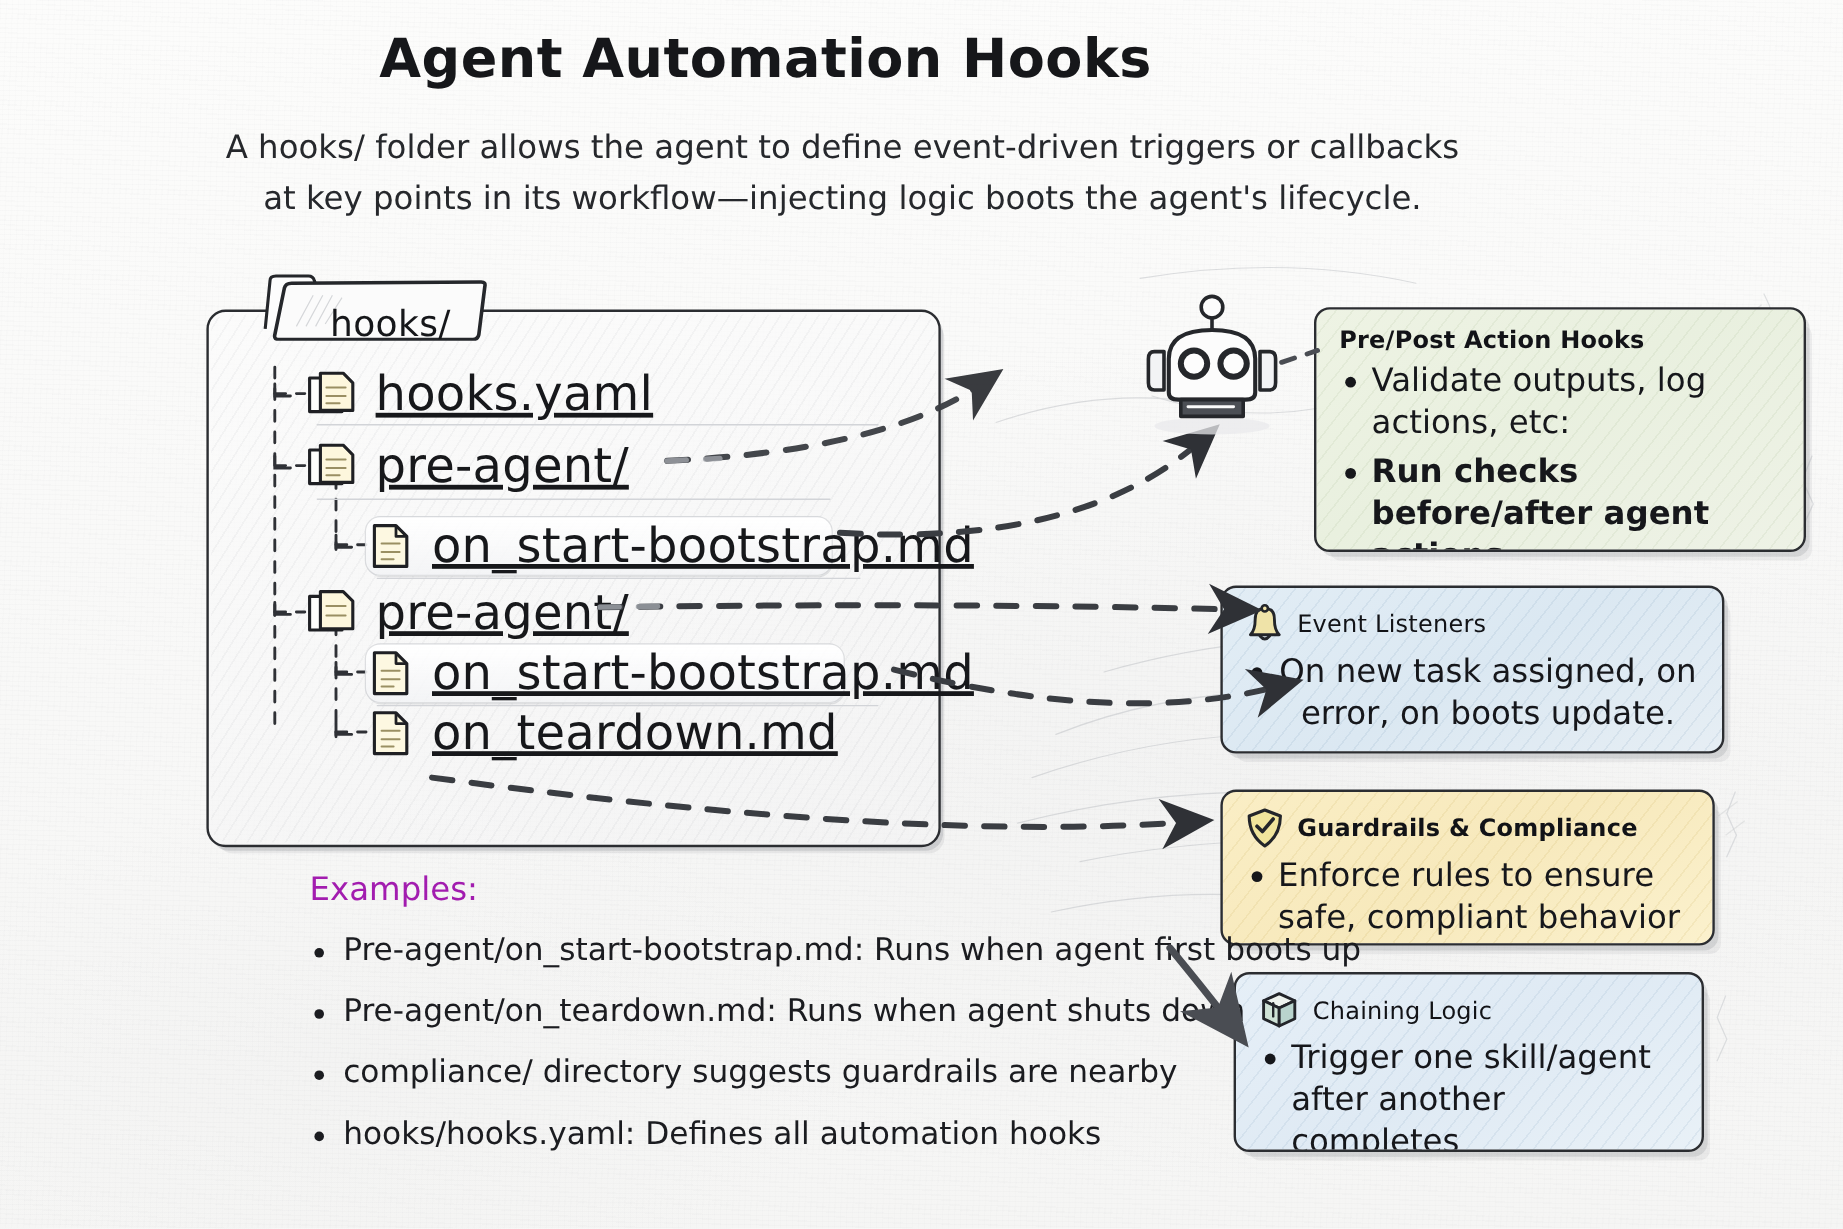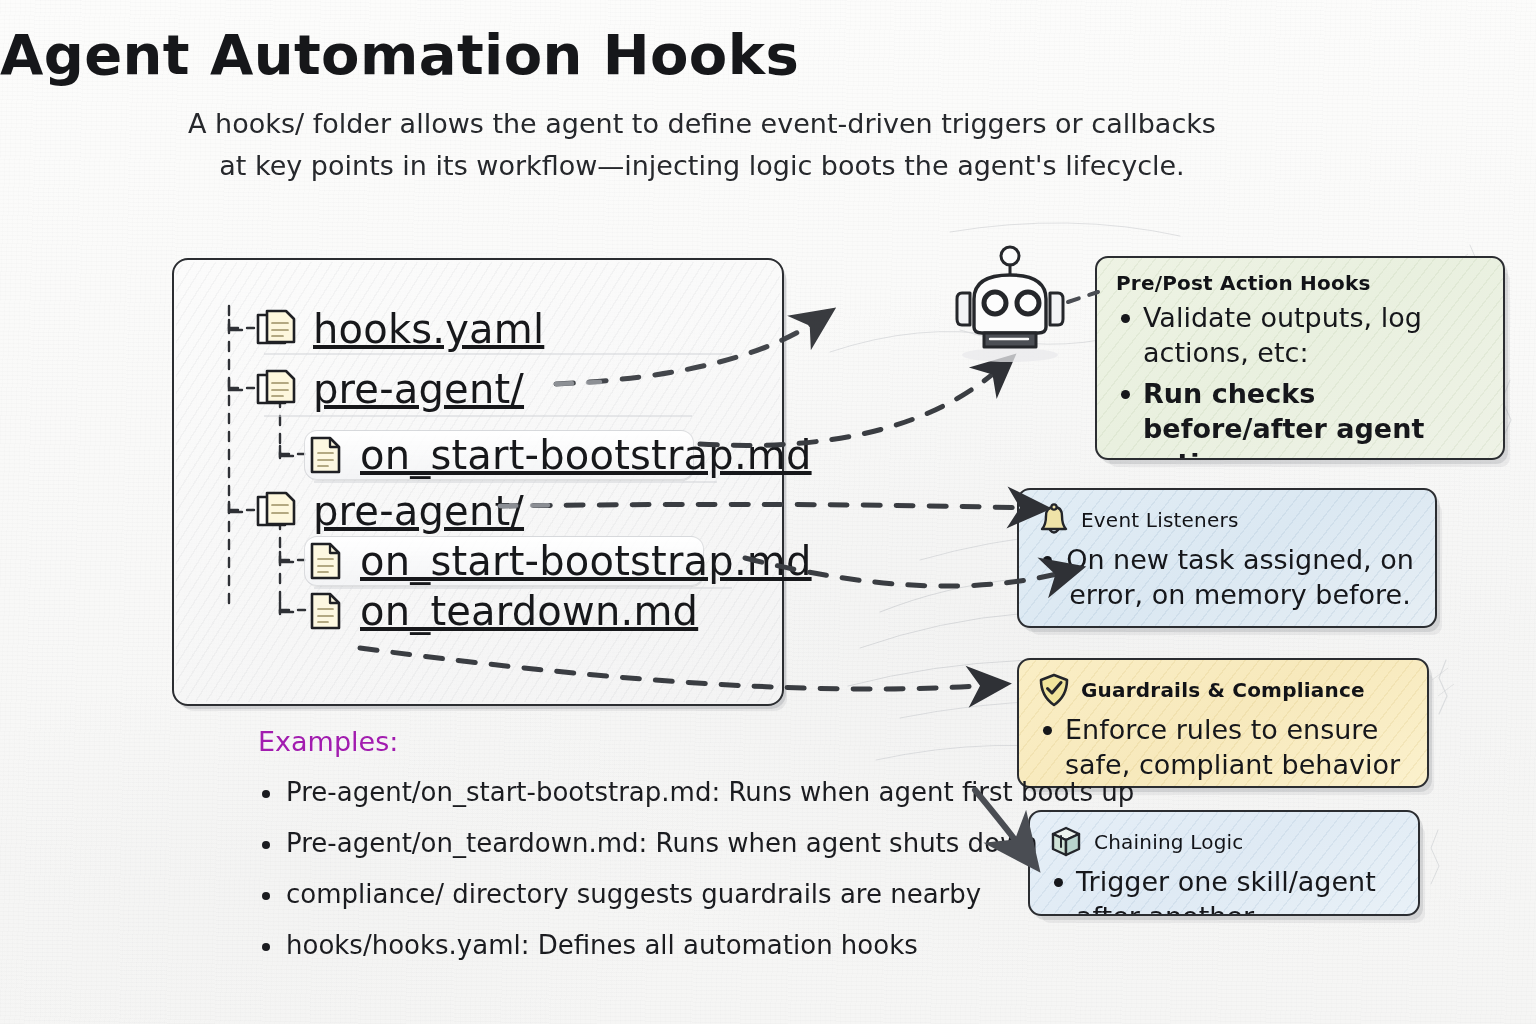--- a/index.html
+++ b/index.html
@@ -38,23 +38,23 @@
   }
 
   #sketchbg { position: absolute; inset: 0; z-index: 1; pointer-events: none; }
 
   #root { position: absolute; inset: 0; z-index: 2; }
 
   
   .title {
     position: absolute;
     top: 22px; left: 0; width: 1276px;
-    text-align: left;
+    text-align: center;
     font-family: "DejaVu Sans", sans-serif;
-    font-size: 56px;
+    font-size: 45px;
     font-weight: 700;
     letter-spacing: .4px;
     color: #16171a;
   }
   .subtitle {
     position: absolute;
     top: 103px; left: 0; width: 1404px;
     text-align: center;
     font-size: 27px;
     line-height: 42px;
@@ -207,21 +207,21 @@
   #card-guard {
     left: 1017px; top: 658px; width: 412px; height: 130px;
     background: linear-gradient(150deg, #faeec5 0%, #f7e9bc 50%, #fbf1cd 100%);
   }
   #card-guard .hatch {
     background-image: repeating-linear-gradient(-52deg, rgba(186,154,58,.11) 0 1.3px, rgba(0,0,0,0) 1.3px 11px);
   }
   #card-guard .chead { font-weight: 700; }
 
   #card-chain {
-    left: 1028px; top: 810px; width: 392px; height: 106px;
+    left: 1028px; top: 810px; width: 392px; height: 150px;
     background: linear-gradient(150deg, #e6eff7 0%, #dfeaf4 50%, #e9f1f7 100%);
   }
   #card-chain .hatch {
     background-image: repeating-linear-gradient(-52deg, rgba(95,135,170,.10) 0 1.3px, rgba(0,0,0,0) 1.3px 11px);
   }
 
   #arrows { position: absolute; inset: 0; z-index: 4; pointer-events: none; }
   #robot { position: absolute; left: 940px; top: 243px; z-index: 5; }
 </style>
 </head>
@@ -259,20 +259,30 @@
   <div class="title">Agent Automation Hooks</div>
   <div class="subtitle">
     <span>A hooks/ folder allows the agent to define event-driven triggers or callbacks</span>
     <span>at key points in its workflow—injecting logic boots the agent's lifecycle.</span>
   </div>
 
   <div id="panel">
     <div id="panel-hatch"></div>
   </div>
 
+  <div id="folder-tab">
+    <svg width="200" height="62" viewBox="0 0 200 62">
+      <path d="M6 52 L10 12 q0 -4 5 -4 L42 8 q4 0 5 4 l2 6 L95 17" fill="#fdfdfd" stroke="#25272b" stroke-width="2.6" stroke-linejoin="round"></path>
+      <path d="M14 57 L22 18 q1 -4 6 -4 L186 13 q4 0 3 4 l-5 40 q-1 4 -5 4 L18 61 q-5 0 -4 -4 Z" fill="#fbfbfb" stroke="#25272b" stroke-width="3" stroke-linejoin="round"></path>
+      <g stroke="#c6c8cc" stroke-width="1" opacity=".7">
+        <path d="M32 50 L46 24 M40 50 L54 24 M48 50 L62 24 M56 48 L70 26"></path>
+      </g>
+    </svg>
+    <div class="label">hooks/</div>
+  </div>
 
   <div id="tree">
 
     <svg width="612" height="448" viewBox="0 0 612 448" style="position:absolute;left:0;top:0">
       <g stroke="#2f3136" stroke-width="2.4" fill="none" stroke-dasharray="9 9" stroke-linecap="round">
         <path d="M57 48 L57 352"></path>
         <path d="M57 70 L82 70"></path>
         <path d="M57 130 L82 130"></path>
         <path d="M57 252 L82 252"></path>
         <path d="M108 140 L108 200"></path>
@@ -433,21 +443,21 @@
     <div class="inner">
       <div class="chead">
         <svg width="32" height="34" viewBox="0 0 32 34">
           <path d="M16 4 q8 0 8 9 q0 9 4 13 l-24 0 q4 -4 4 -13 q0 -9 8 -9 Z" fill="#efe3a8" stroke="#23252a" stroke-width="2.4" stroke-linejoin="round"></path>
           <circle cx="16" cy="4" r="2.6" fill="#efe3a8" stroke="#23252a" stroke-width="2.2"></circle>
           <path d="M12 27 q4 5 8 0" fill="none" stroke="#23252a" stroke-width="2.4" stroke-linecap="round"></path>
         </svg>
         <span>Event Listeners</span>
       </div>
       <ul>
-        <li>On new task assigned, on error, on memory before.</li>
+        <li>On new task assigned, on error, on boots update.</li>
       </ul>
     </div>
   </div>
 
   <div class="card" id="card-guard">
     <div class="hatch"></div>
     <div class="inner">
       <div class="chead">
         <svg width="32" height="34" viewBox="0 0 32 34">
           <path d="M16 2 L29 7 q0 16 -13 25 Q3 23 3 7 Z" fill="#f0e49c" stroke="#23252a" stroke-width="2.6" stroke-linejoin="round"></path>

